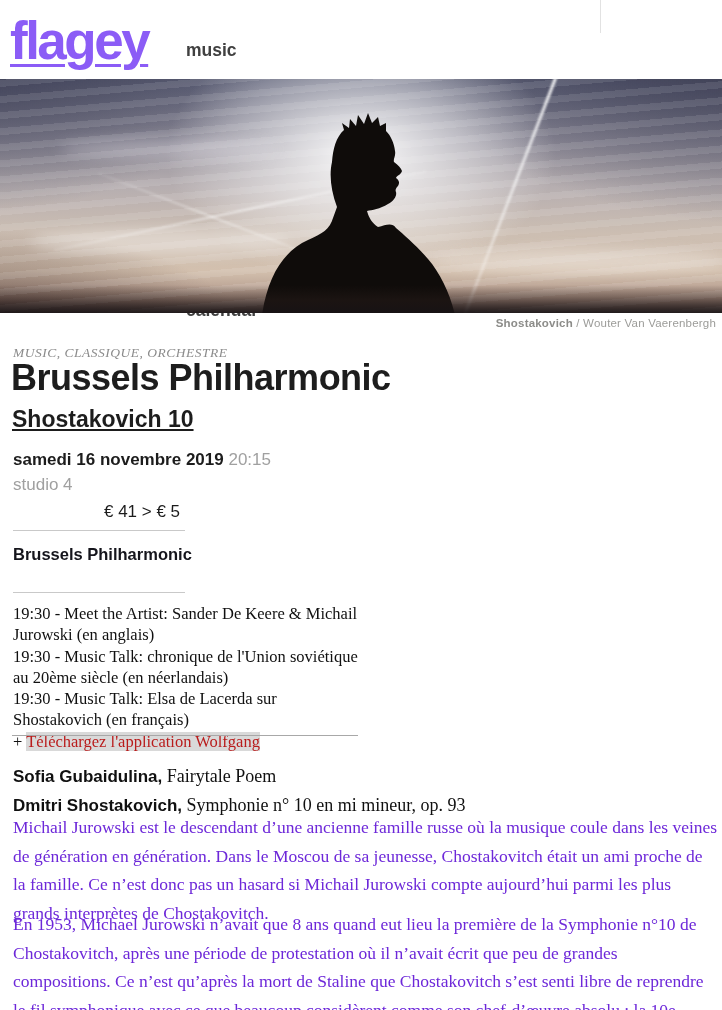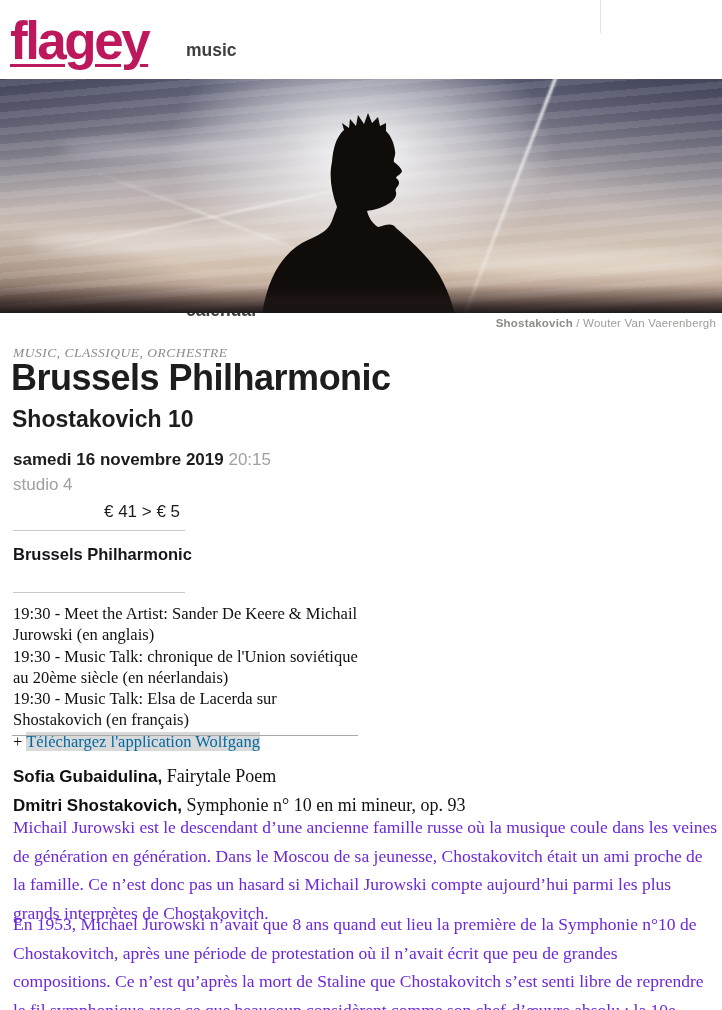--- a/index.html
+++ b/index.html
@@ -1,21 +1,21 @@
 <!DOCTYPE html>
 <html><head>
 <meta charset="utf-8">
 <style>
   * { margin:0; padding:0; box-sizing:border-box; }
   html,body { width:722px; background:#fff; }
   body { position:relative; height:1010px; font-family:"Liberation Sans", sans-serif; color:#1c1c1c; overflow:hidden; }
 
   
   .logo { position:absolute; left:10px; top:12px; font-size:53px; font-weight:700; letter-spacing:-2.5px; line-height:1.1;
-          color:#be185d; text-decoration:underline; text-decoration-thickness:3px; text-underline-offset:5px; text-decoration-skip-ink:auto; cursor:pointer; }
+          color:#8b5cf6; text-decoration:underline; text-decoration-thickness:3px; text-underline-offset:5px; text-decoration-skip-ink:auto; cursor:pointer; }
   .nav { position:absolute; left:186px; top:40px; display:flex; gap:31px; font-size:17.5px; font-weight:700; color:#404040;flex-direction:column; }
   .nav span { cursor:pointer; }
   .header-rule { position:absolute; left:600px; top:0; width:1px; height:33px; background:#e2e2e2; }
 
   
   .hero { position:absolute; left:0; top:79px; width:722px; height:234px; overflow:hidden;
     background-color:#b9b3b8;
     background-image:
       radial-gradient(ellipse 300px 200px at 50% 32%, rgba(255,255,255,0.95), rgba(255,255,255,0) 65%),
       radial-gradient(ellipse 520px 300px at -6% -22%, rgba(54,56,78,0.95), rgba(54,56,78,0) 62%),
@@ -38,39 +38,39 @@
   .silhouette { position:absolute; left:0; top:0; }
 
   
   .credit { position:absolute; top:317px; right:6px; font-size:11.5px; color:#9c9c99; letter-spacing:0.2px; }
   .credit b { color:#8c8c89; font-weight:700; }
 
   
   .category { position:absolute; left:13px; top:345px; font-family:"Liberation Serif", serif; font-style:italic;
               font-size:13.5px; letter-spacing:0.5px; color:#8b8b8b; }
   .title    { position:absolute; left:11px; top:357px; font-size:36px; font-weight:700; letter-spacing:-0.5px; color:#1d1d1d; }
-  .subtitle { position:absolute; left:12px; top:406px; font-size:23px; font-weight:600; color:#1d1d1d; }
+  .subtitle { position:absolute; left:12px; top:406px; font-size:23px; font-weight:600; color:#1d1d1d;text-decoration:underline; }
 
   .meta { position:absolute; left:13px; top:448px; font-size:17px; line-height:24.5px; }
   .meta .date { font-weight:700; }
   .meta .time, .meta .venue { color:#a0a0a0; font-weight:400; }
   .meta .price { margin-top:3px; color:#1c1c1c;text-align:center; }
 
   .divider { position:absolute; height:1px; background:#c9c9c9; }
   .divider-1 { left:13px; top:530px; width:172px; }
   .divider-2 { left:13px; top:592px; width:172px; }
   .divider-3 { left:12px; top:735px; width:346px; background:#a8a8a8; }
 
   .performers { position:absolute; left:13px; top:544px; font-size:16.5px; line-height:21px; font-weight:700; color:#15151c; }
   .performers .dir { font-family:"Liberation Serif", serif; font-weight:400; color:#111; }
 
   .schedule { position:absolute; left:13px; top:603px; width:352px; font-family:"Liberation Serif", serif;
               font-size:16.5px; line-height:21.3px; color:#101010; }
   .app-line { margin-top:0; }
-  .app-link { background:#d9d9d9; cursor:pointer; text-decoration:none; color:#0369a1; }
+  .app-link { background:#d9d9d9; cursor:pointer; text-decoration:none; color:#b91c1c; }
 
   .program { position:absolute; left:13px; top:746px; line-height:29px; color:#101010;margin-top:16px; }
   .program .composer { font-weight:700; font-size:17px; font-family:"Liberation Sans", sans-serif; }
   .program .work { font-family:"Liberation Serif", serif; font-size:18px; }
 
   .para { position:absolute; left:13px; width:705px; font-family:Liberation Serif, serif;
           font-size:17.5px; line-height:28.5px; color:#6d28d9; }
   .para-1 { top:813px; }
   .para-2 { top:910px; }
 </style>

